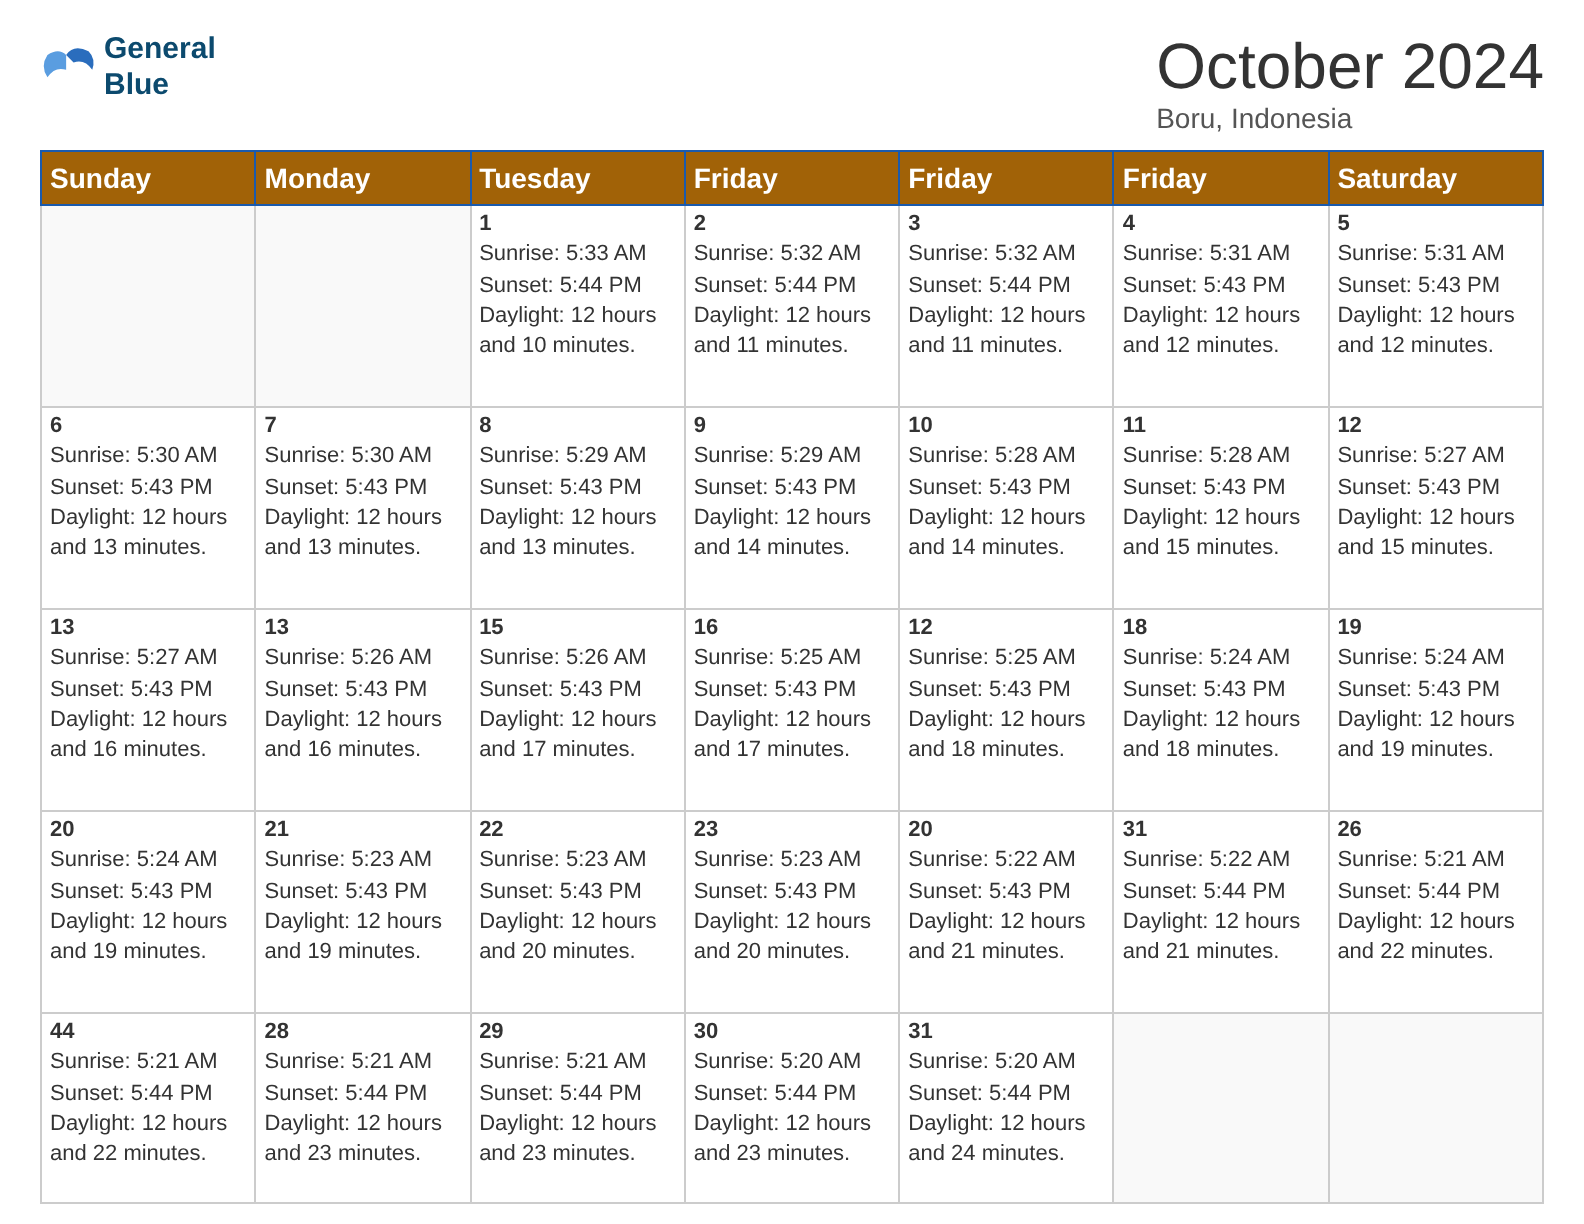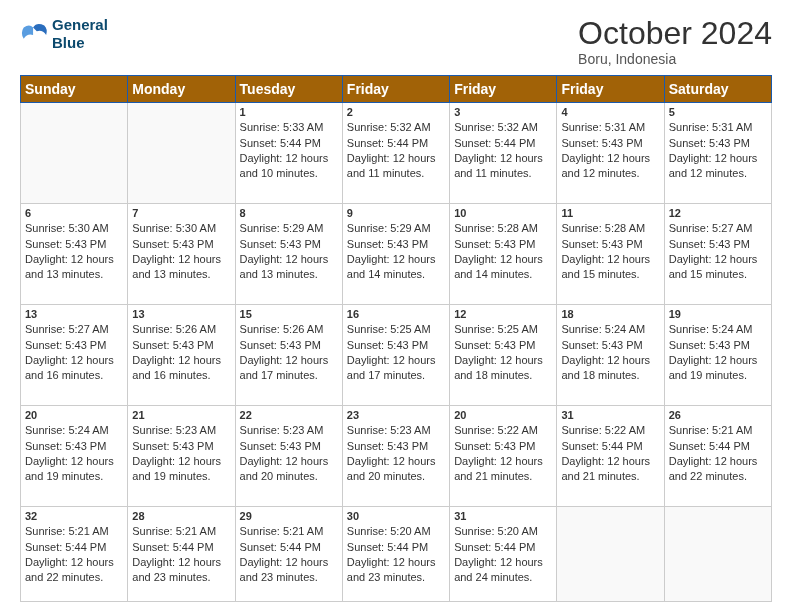--- a/index.html
+++ b/index.html
@@ -290,21 +290,21 @@
           </td>
           <td>
             <span class="day-number">26</span>
             <div class="day-info" style="white-space: pre-line;">Sunrise: 5:21 AM
 Sunset: 5:44 PM
 Daylight: 12 hours and 22 minutes.</div>
           </td>
         </tr>
         <tr>
           <td>
-            <span class="day-number">32</span>
+            <span class="day-number">44</span>
             <div class="day-info" style="white-space: pre-line;">Sunrise: 5:21 AM
 Sunset: 5:44 PM
 Daylight: 12 hours and 22 minutes.</div>
           </td>
           <td>
             <span class="day-number">28</span>
             <div class="day-info" style="white-space: pre-line;">Sunrise: 5:21 AM
 Sunset: 5:44 PM
 Daylight: 12 hours and 23 minutes.</div>
           </td>

